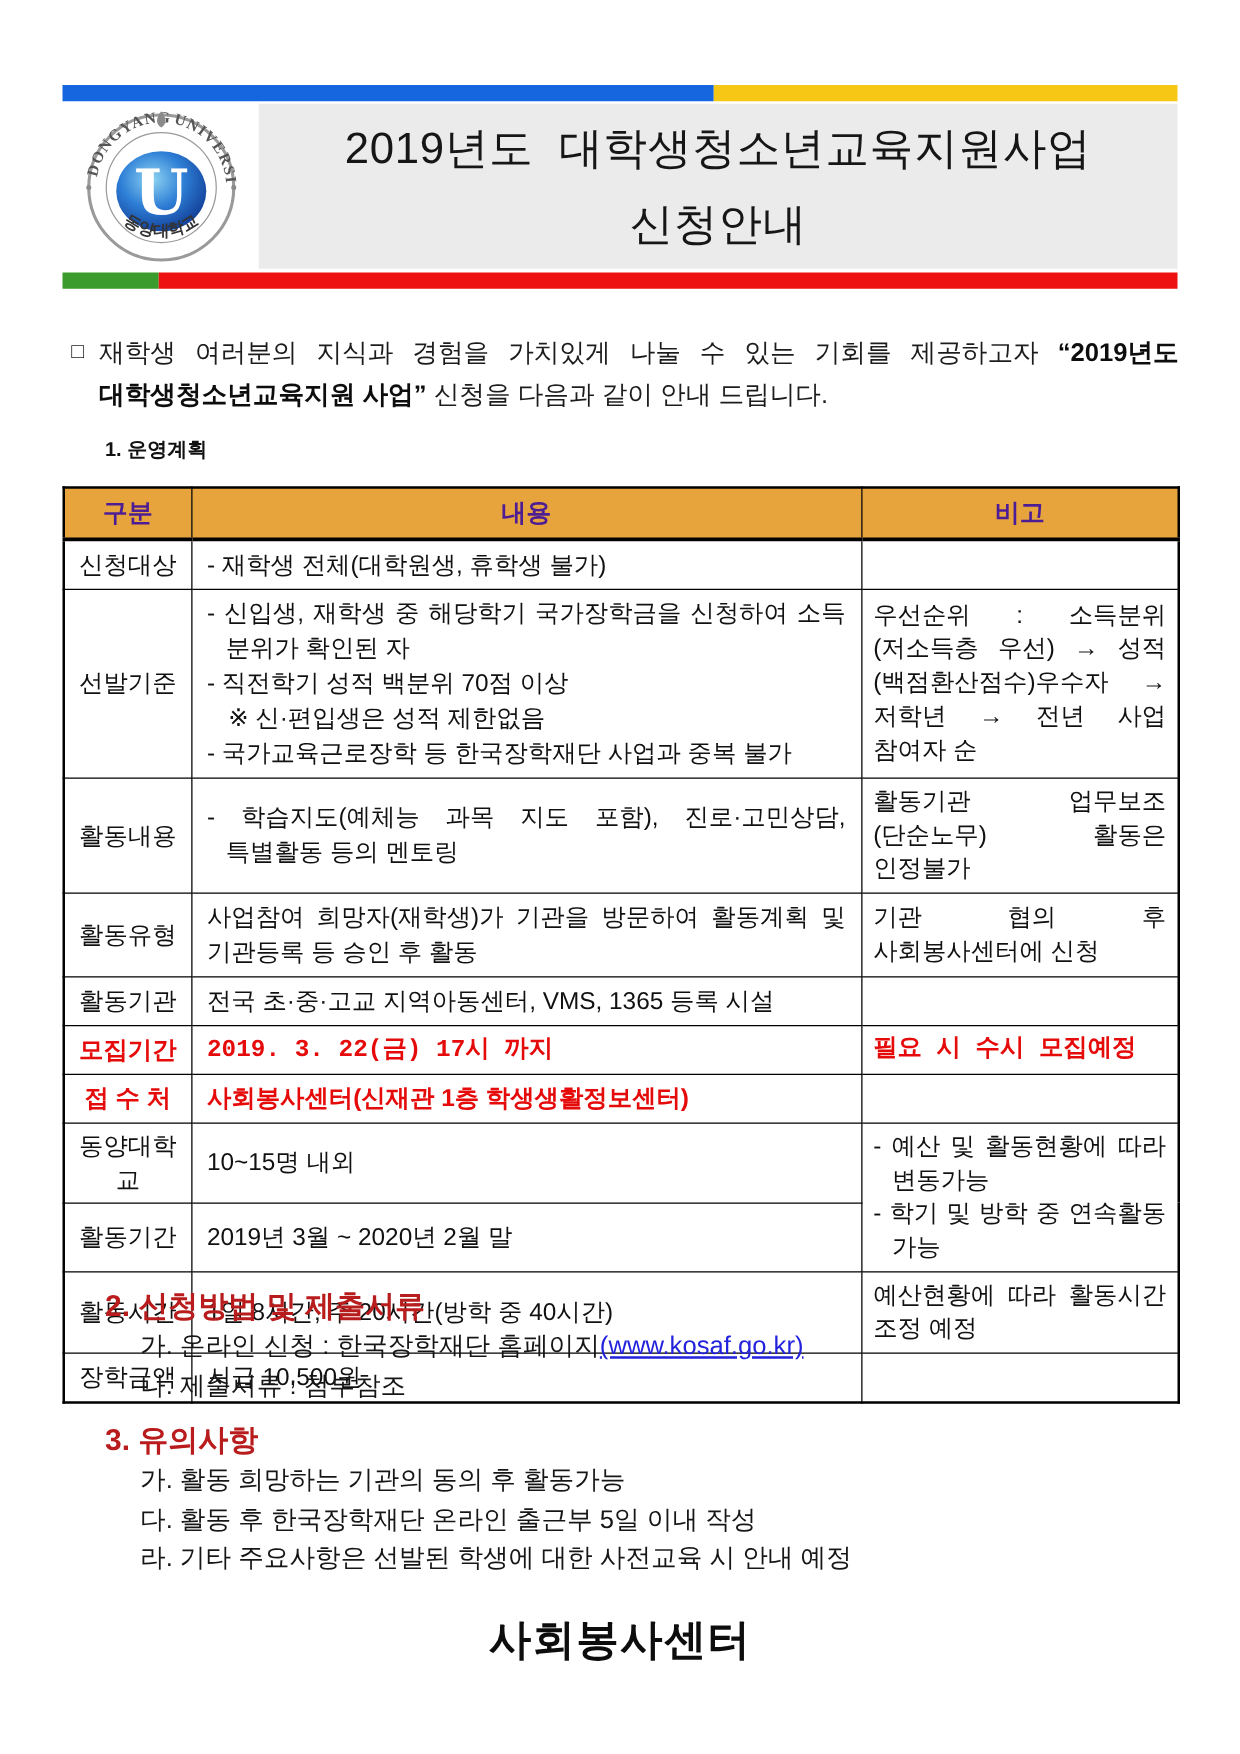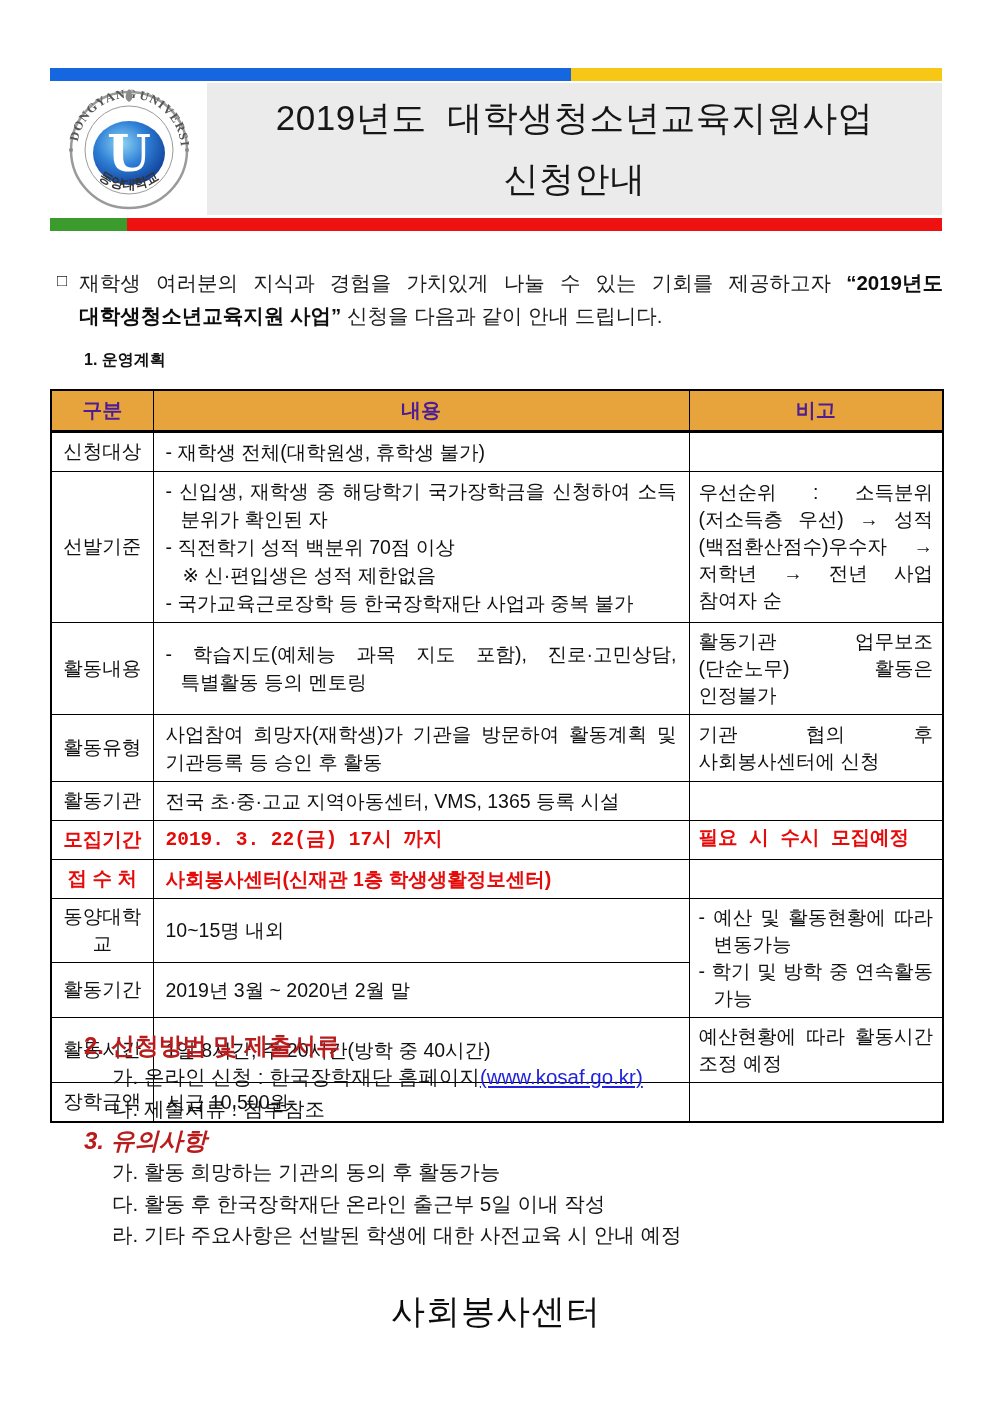--- a/index.html
+++ b/index.html
@@ -71,26 +71,26 @@
   tr.h-reception td { height:34px; }
   tr.h-count     td { height:55px; }
   tr.h-aperiod   td { height:50px; }
   tr.h-hours     td { height:55px; }
   tr.h-money     td { height:30px; }
 
   
   .lower { position:absolute; left:84px; top:1031px; width:862px; color:#161616; }
   .lower .sec-h { font-size:24px; font-weight:700; line-height:30px; color:#b91c1c; }
   .lower .sub { margin-left:28px; font-size:20.5px; line-height:31.5px; word-break:keep-all; }
-  .lower .gap { margin-top:2px;font-style:italic; }
+  .lower .gap { margin-top:14px; }
   .link { color:var(--link-blue,#2222DD); text-decoration:underline; cursor:pointer; }
 
   .footer-title {
     position:absolute; left:0; top:1289px; width:100%;
-    text-align:center; font-size:34px; font-weight:400; letter-spacing:1px; color:#0d0d0d;
+    text-align:center; font-size:34px; font-weight:700; letter-spacing:1px; color:#0d0d0d;
   }
 </style>
 </head>
 <body>
 
 <div class="page">
 
   <div class="top-bar">
     <div class="tb-blue"></div>
     <div class="tb-yellow"></div>

